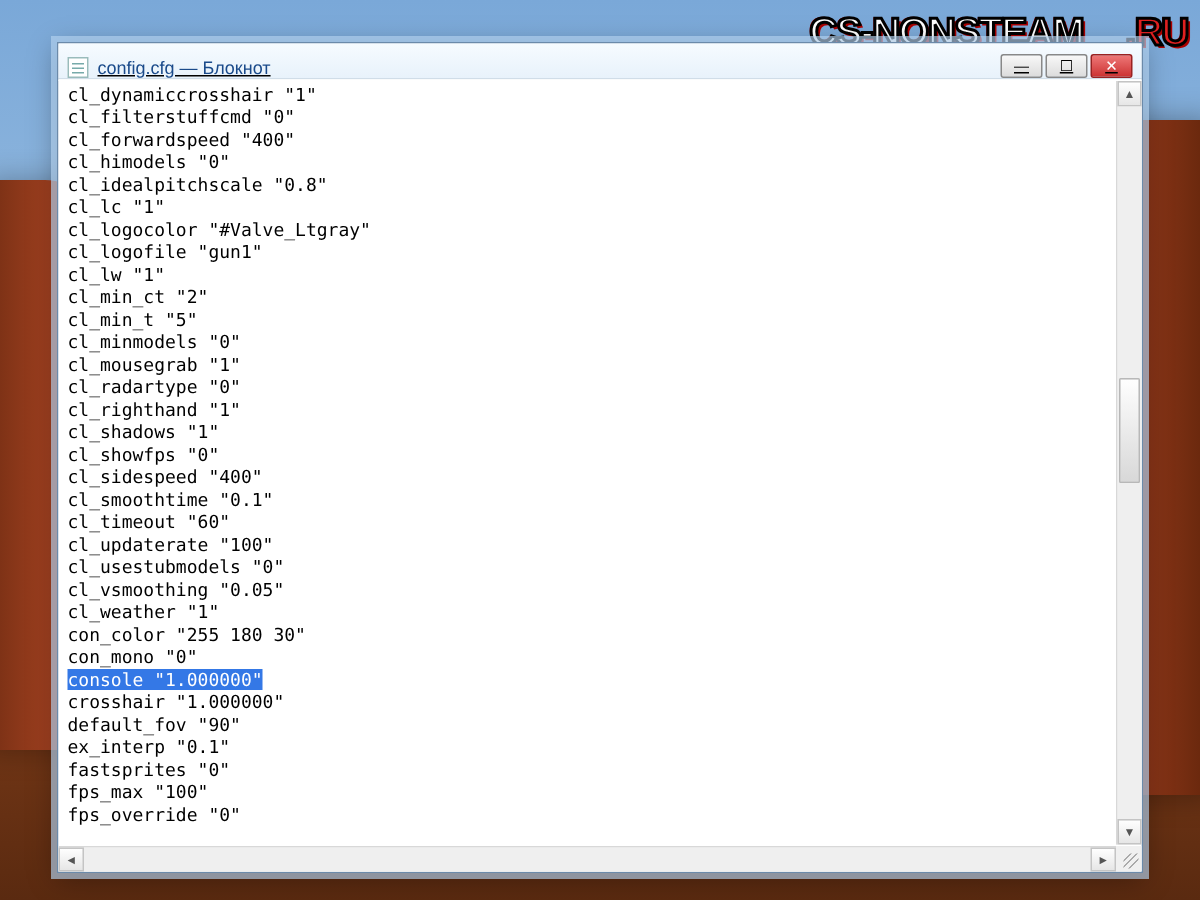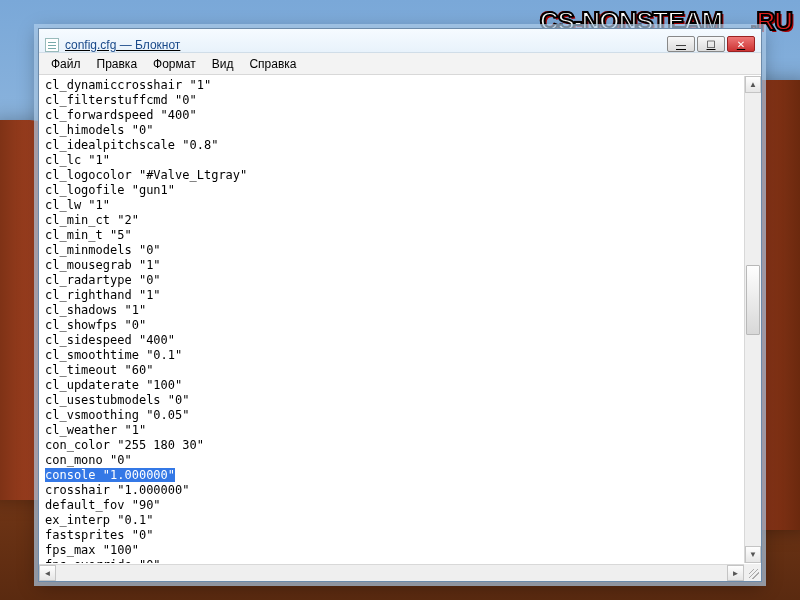--- a/index.html
+++ b/index.html
@@ -137,27 +137,20 @@
 <div class="window">
   <div class="titlebar">
     <div class="ticon"></div>
     <div class="title">config.cfg — Блокнот</div>
     <div class="winbtns">
       <div class="winbtn">—</div>
       <div class="winbtn">☐</div>
       <div class="winbtn close">✕</div>
     </div>
   </div>
-  <div class="menubar">
-    <span>Файл</span>
-    <span>Правка</span>
-    <span>Формат</span>
-    <span>Вид</span>
-    <span>Справка</span>
-  </div>
   <div class="editor-wrap">
     <div class="editor" id="editor"><span class="line">cl_dynamiccrosshair "1"</span>
 <span class="line">cl_filterstuffcmd "0"</span>
 <span class="line">cl_forwardspeed "400"</span>
 <span class="line">cl_himodels "0"</span>
 <span class="line">cl_idealpitchscale "0.8"</span>
 <span class="line">cl_lc "1"</span>
 <span class="line">cl_logocolor "#Valve_Ltgray"</span>
 <span class="line">cl_logofile "gun1"</span>
 <span class="line">cl_lw "1"</span>

